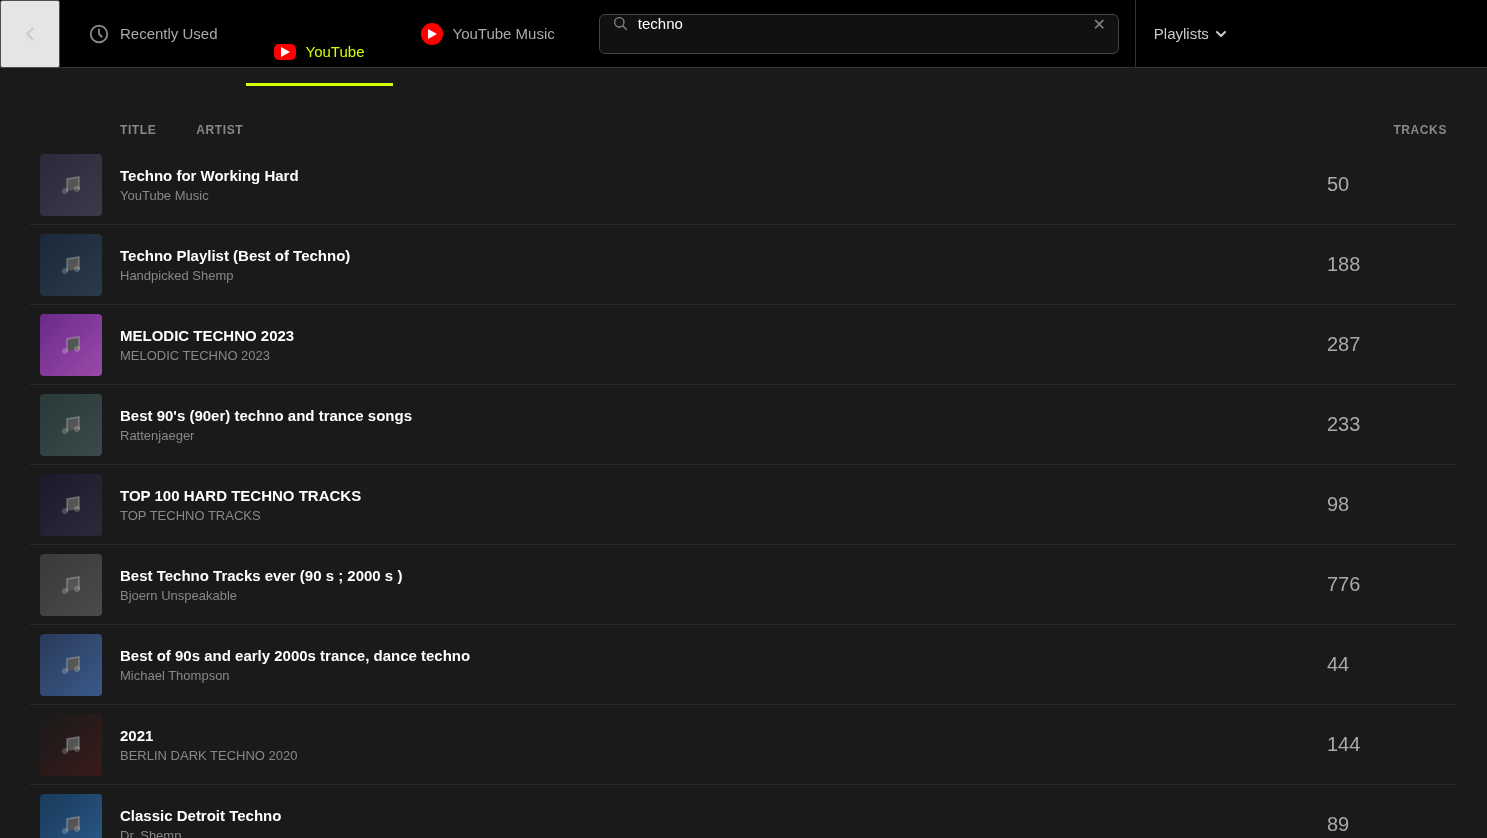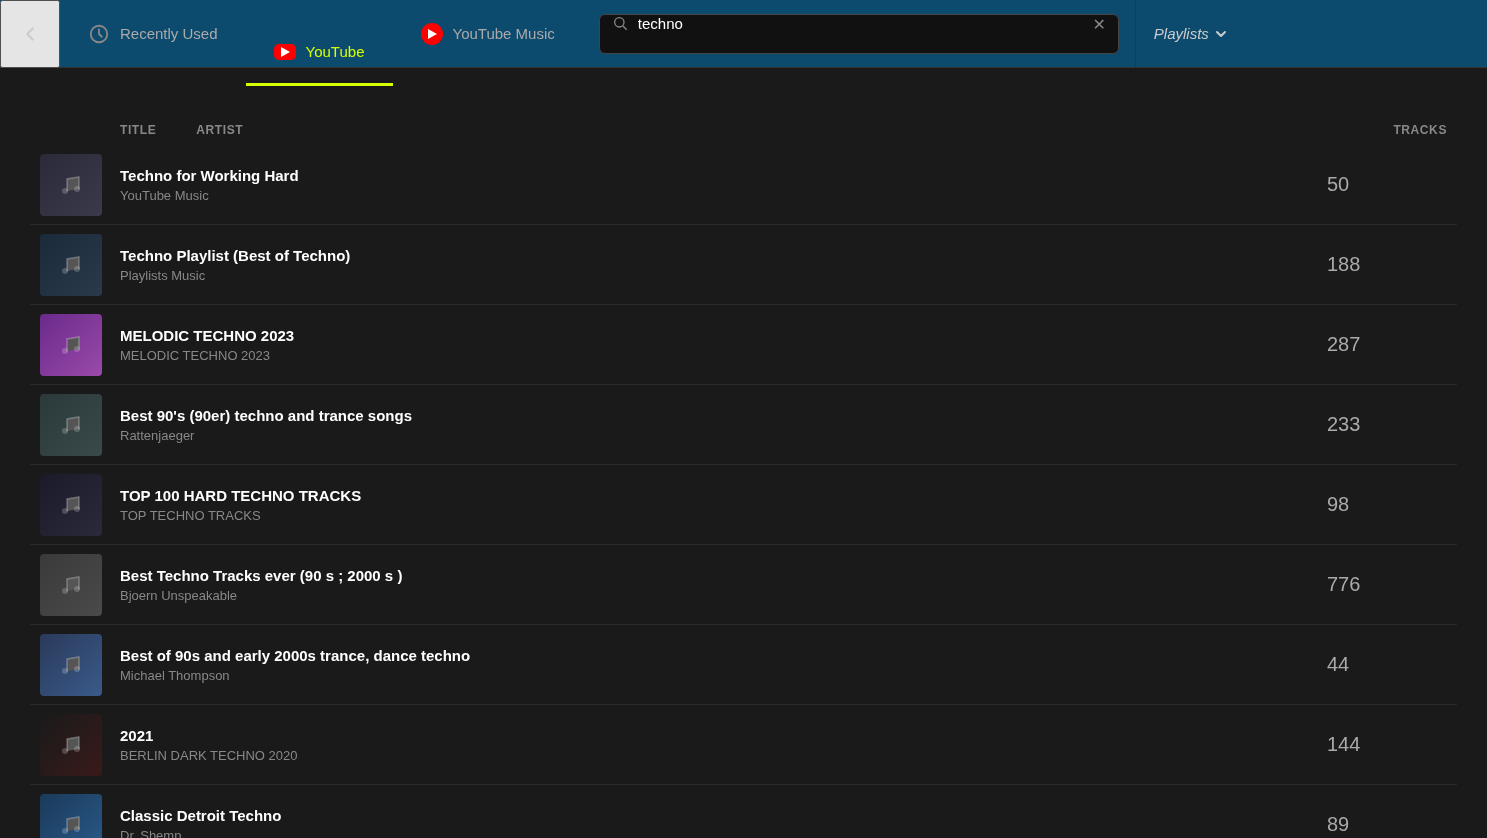--- a/index.html
+++ b/index.html
@@ -10,21 +10,21 @@
       font-family: -apple-system, BlinkMacSystemFont, 'Segoe UI', Helvetica, Arial, sans-serif;
       width: 1487px;
       height: 838px;
       overflow: hidden;
     }
 
     
     .top-nav {
       display: flex;
       align-items: center;
-      background: #0c4a6e;
+      background: #000000;
       height: 68px;
       padding: 0 0;
       border-bottom: 1px solid #333;
       position: relative;
     }
 
     .back-btn {
       width: 60px;
       height: 68px;
       display: flex;
@@ -180,21 +180,20 @@
       align-items: center;
       gap: 6px;
       padding: 0 18px;
       height: 68px;
       cursor: pointer;
       font-size: 15px;
       color: #ccc;
       border-left: 1px solid #333;
       white-space: nowrap;
       flex-shrink: 0;
-      font-style: italic;
     }
 
     
     .main-content {
       padding: 20px 30px 0 30px;
       height: calc(838px - 68px);
       overflow: hidden;
     }
 
     
@@ -398,21 +397,21 @@
       <li class="playlist-item">
     <div class="playlist-thumb thumb-2">
       <svg viewBox="0 0 28 28" fill="none">
         <path d="M10 20V8l12-2v12" stroke="#ffffff44" stroke-width="1.5" stroke-linecap="round"></path>
         <circle cx="8" cy="20" r="3" fill="#ffffff33"></circle>
         <circle cx="20" cy="18" r="3" fill="#ffffff33"></circle>
       </svg>
     </div>
     <div class="playlist-info">
       <div class="playlist-title">Techno Playlist (Best of Techno)</div>
-      <div class="playlist-artist">Playlists Music</div>
+      <div class="playlist-artist">Handpicked Shemp</div>
     </div>
     <div class="playlist-tracks">188</div>
   </li>
       <li class="playlist-item">
     <div class="playlist-thumb thumb-3">
       <svg viewBox="0 0 28 28" fill="none">
         <path d="M10 20V8l12-2v12" stroke="#ffffff44" stroke-width="1.5" stroke-linecap="round"></path>
         <circle cx="8" cy="20" r="3" fill="#ffffff33"></circle>
         <circle cx="20" cy="18" r="3" fill="#ffffff33"></circle>
       </svg>

